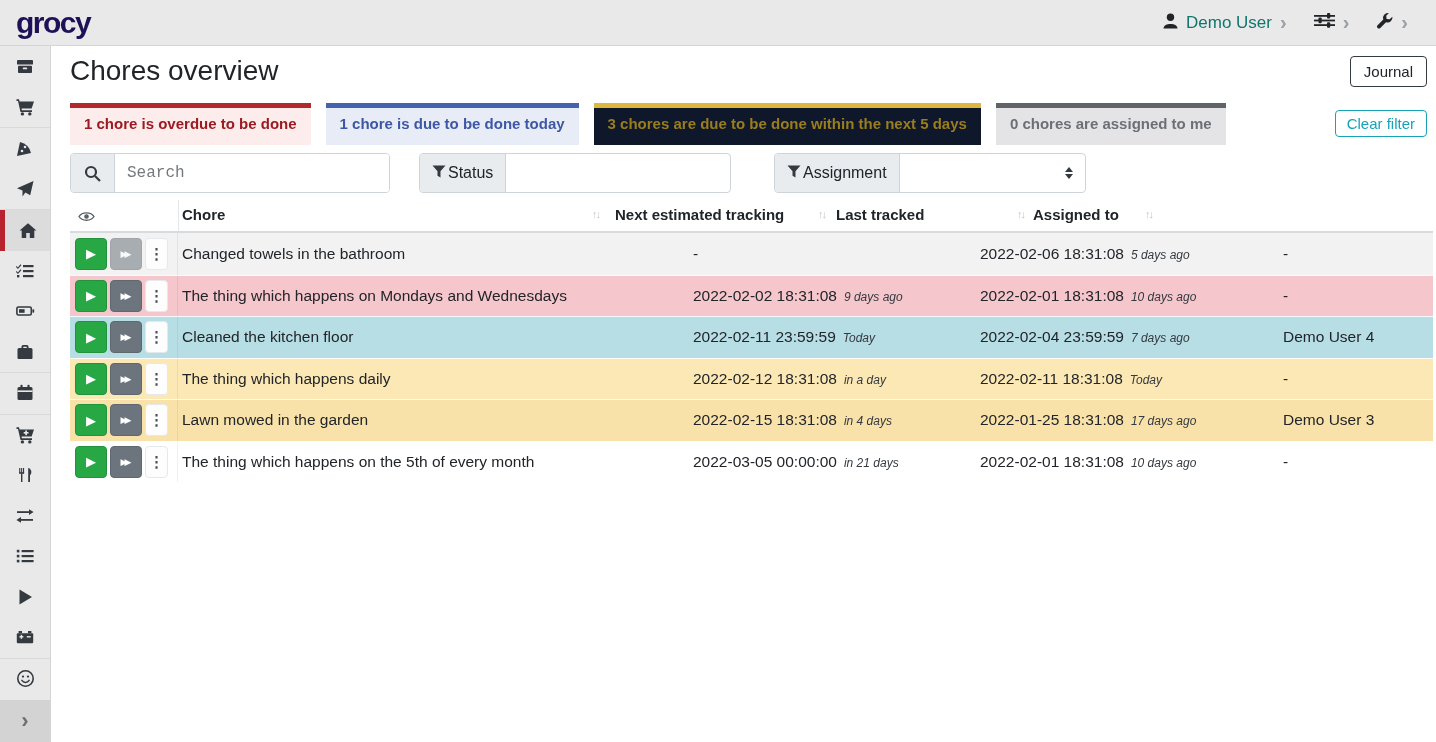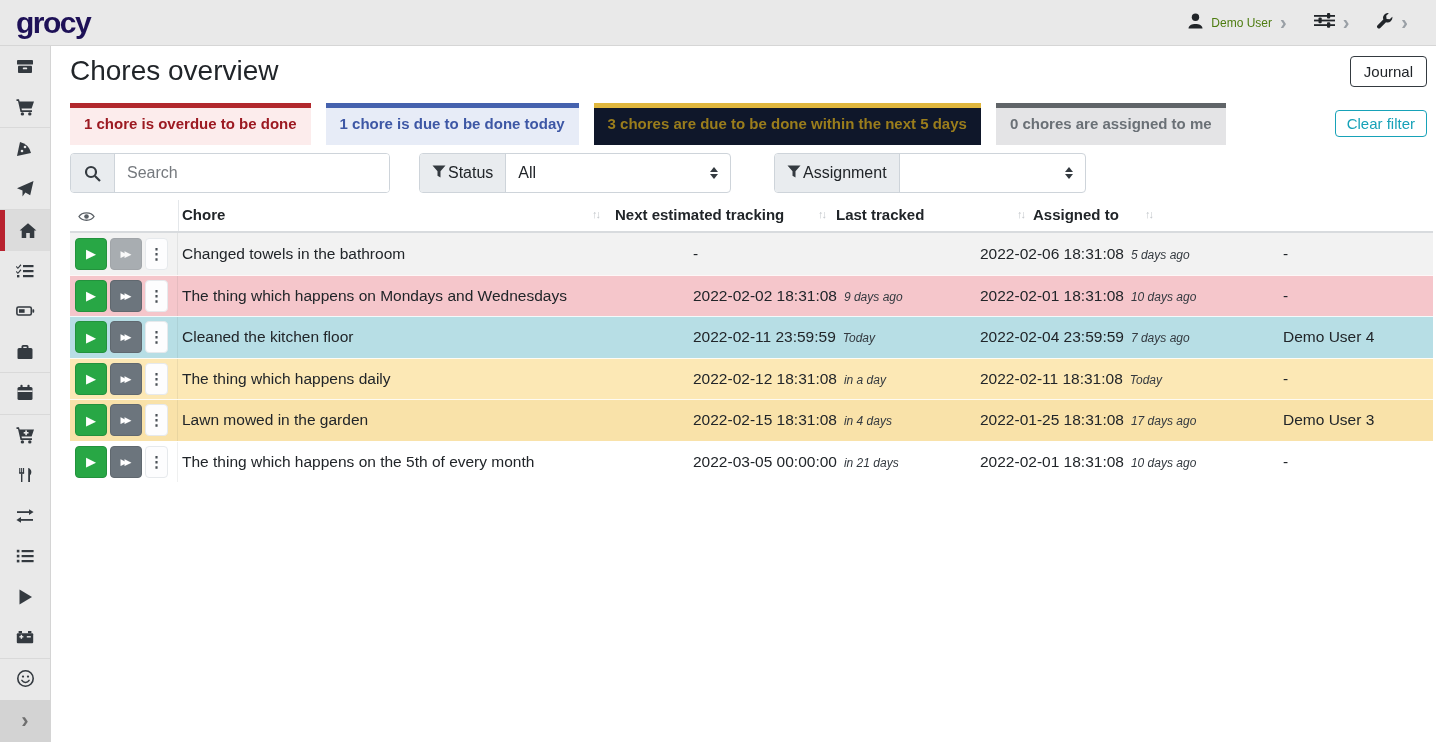--- a/index.html
+++ b/index.html
@@ -4,21 +4,21 @@
 <style>
   * { margin:0; padding:0; box-sizing:border-box; }
   html,body { width:1436px; height:742px; font-family:"Liberation Sans", sans-serif; background:#fff; overflow:hidden; color:#212529; }
 
   
   .navbar { position:absolute; left:0; top:0; width:1436px; height:46px; background:#e9e9e9; border-bottom:1px solid #d6d6d6; display:flex; align-items:center; padding:0 28px 0 16px; z-index:5; }
   .logo { font-size:30px; font-weight:700; letter-spacing:-1.5px; color:#1e1157; line-height:1; }
   .nav-right { margin-left:auto; display:flex; align-items:center; gap:27px; }
   .nav-item { display:flex; align-items:center; gap:8px; cursor:pointer; }
   .nav-item .chev { color:#9aa0a6; font-size:20px; font-weight:700; line-height:1; margin-top:-2px; }
-  .nav-user-label { font-size:12px; color:#4d7c0f; }
+  .nav-user-label { font-size:17px; color:#0f766e; }
 
   
   .sidebar { position:absolute; left:0; top:46px; width:51px; height:696px; background:#e9e9e9; border-right:1px solid #d4d4d4; }
   .side-item { height:40.5px; display:flex; align-items:center; justify-content:center; cursor:pointer; }
   .side-item svg { display:block; }
   .side-item.active { background:#dcdcdc; border-left:5px solid #b8222f; }
   .side-div { height:0; border-top:1px solid #d9d9d9; }
   .side-foot { position:absolute; bottom:0; left:0; width:100%; height:42px; background:#d3d3d3; display:flex; align-items:center; justify-content:center; cursor:pointer; }
   .side-foot .chev { color:#6f6f6f; font-size:22px; font-weight:700; line-height:1; }
 
@@ -36,21 +36,21 @@
   .chip-soon    { border-color:#e0b73e; background:#0f172a; color:#9a7d1c; }
   .chip-assigned{ border-color:#606468; background:#e4e4e6; color:#6a7076; }
   .btn-clear { position:absolute; right:0; top:7px; background:#fff; border:1px solid #17a2b8; color:#17a2b8; border-radius:4px; padding:4px 11px; font-size:15px; font-family:inherit; cursor:pointer; }
 
   
   .filter-row { position:absolute; left:19px; top:107px; height:40px; display:flex; }
   .igroup { display:flex; height:40px; border:1px solid #ced4da; border-radius:4px; overflow:hidden; background:#fff; }
   .iprepend { background:#e9ecef; border-right:1px solid #ced4da; display:flex; align-items:center; justify-content:center; gap:2px; padding:0 12px; font-size:16px; color:#212529; }
   .search-group { width:320px; margin-right:29px; }
   .search-group .iprepend { width:44px; padding:0; }
-  .search-input { border:none; outline:none; flex:1; font-size:16px; font-family:Liberation Sans, sans-serif; padding:0 12px; color:#0f172a; }
+  .search-input { border:none; outline:none; flex:1; font-size:16px; font-family:Liberation Mono, monospace; padding:0 12px; color:#0f172a; }
   .search-input::placeholder { color:#75797e; }
   .status-group { width:312px; margin-right:35px; }
   .assign-group { width:312px;margin-left:8px; }
   .fselect { flex:1; display:flex; align-items:center; justify-content:space-between; padding:0 12px; font-size:16px; cursor:pointer; }
   .sel-arrows { display:flex; flex-direction:column; gap:2px; }
   .sel-arrows i { display:block; width:0; height:0; border-left:4px solid transparent; border-right:4px solid transparent; }
   .sel-arrows .up { border-bottom:5px solid #343a40; }
   .sel-arrows .dn { border-top:5px solid #343a40; }
 
   
@@ -309,27 +309,20 @@
       </div>
       <input class="search-input" placeholder="Search" style="">
     </div>
     <div class="igroup status-group">
       <div class="iprepend">
         <span><svg width="14" height="13" viewBox="0 0 14 13" fill="#343a40">
               <path d="M0.5 0.5 H13.5 L8.5 6.3 V12.5 L5.5 10.8 V6.3 Z"></path>
             </svg></span>
         <span>Status</span>
       </div>
-      <div class="fselect">
-        <span>All</span>
-        <span class="sel-arrows">
-            <i class="up"></i>
-            <i class="dn"></i>
-          </span>
-      </div>
     </div>
     <div class="igroup assign-group">
       <div class="iprepend">
         <span><svg width="14" height="13" viewBox="0 0 14 13" fill="#343a40">
               <path d="M0.5 0.5 H13.5 L8.5 6.3 V12.5 L5.5 10.8 V6.3 Z"></path>
             </svg></span>
         <span>Assignment</span>
       </div>
       <div class="fselect">
         <span></span>

